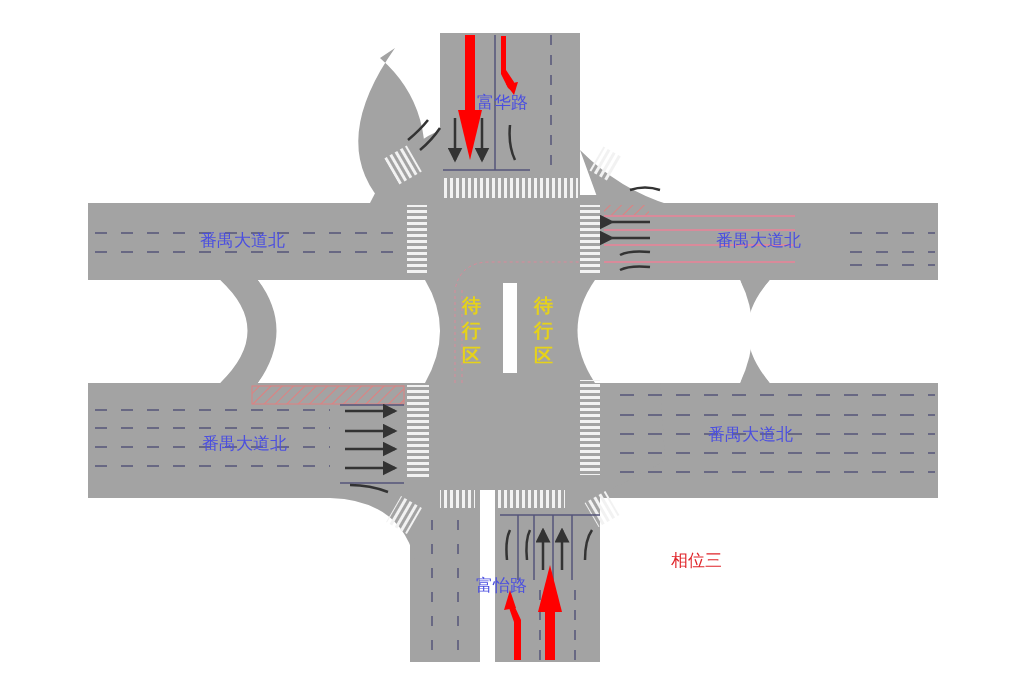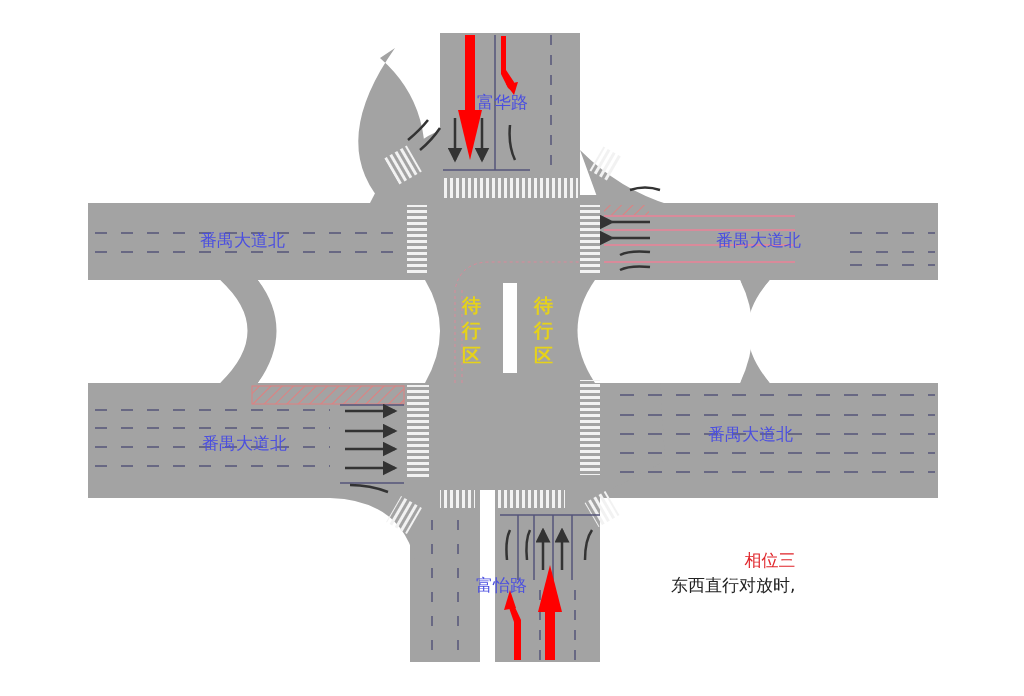--- a/index.html
+++ b/index.html
@@ -1,20 +1,20 @@
 <!DOCTYPE html>
 <html><head>
 <meta charset="utf-8">
 <style>
   html, body { margin:0; padding:0; background:#ffffff; }
   body { width:1024px; height:696px; position:relative; overflow:hidden; font-family:"DejaVu Sans", sans-serif; }
   #diagram { position:absolute; left:0; top:0; width:1024px; height:696px; }
   .road-label { font-family:"DejaVu Sans", sans-serif; font-size:17px; fill:#4b4fe0; }
   .wait-label { font-family:"DejaVu Sans", sans-serif; font-size:19px; fill:#e6d21a; font-weight:bold; }
-  .caption { position:absolute; left:671px; top:548px; font-family:"DejaVu Sans", sans-serif; font-size:17px; line-height:25px; color:#222;text-align:right; }
+  .caption { position:absolute; left:671px; top:548px; font-family:"DejaVu Sans", sans-serif; font-size:17px; line-height:25px; color:#222; }
   .caption .title { color:#e0262b; }
 </style>
 </head>
 <body>
 
 <svg id="diagram" viewBox="0 0 1024 696" xmlns="http://www.w3.org/2000/svg">
   <defs>
     <pattern id="hatch" patternUnits="userSpaceOnUse" width="8" height="8" patternTransform="rotate(45)">
       <line x1="0" y1="0" x2="0" y2="8" stroke="#e08080" stroke-width="2"></line>
     </pattern>
@@ -188,14 +188,13 @@
   </g>
   <g>
     <text class="wait-label" x="534" y="312">待</text>
     <text class="wait-label" x="534" y="337">行</text>
     <text class="wait-label" x="534" y="362">区</text>
   </g>
 </svg>
 
 <div class="caption">
   <div class="title">相位三</div>
-  <div>东西直行对放时,</div>
 </div>
 
 </body></html>

